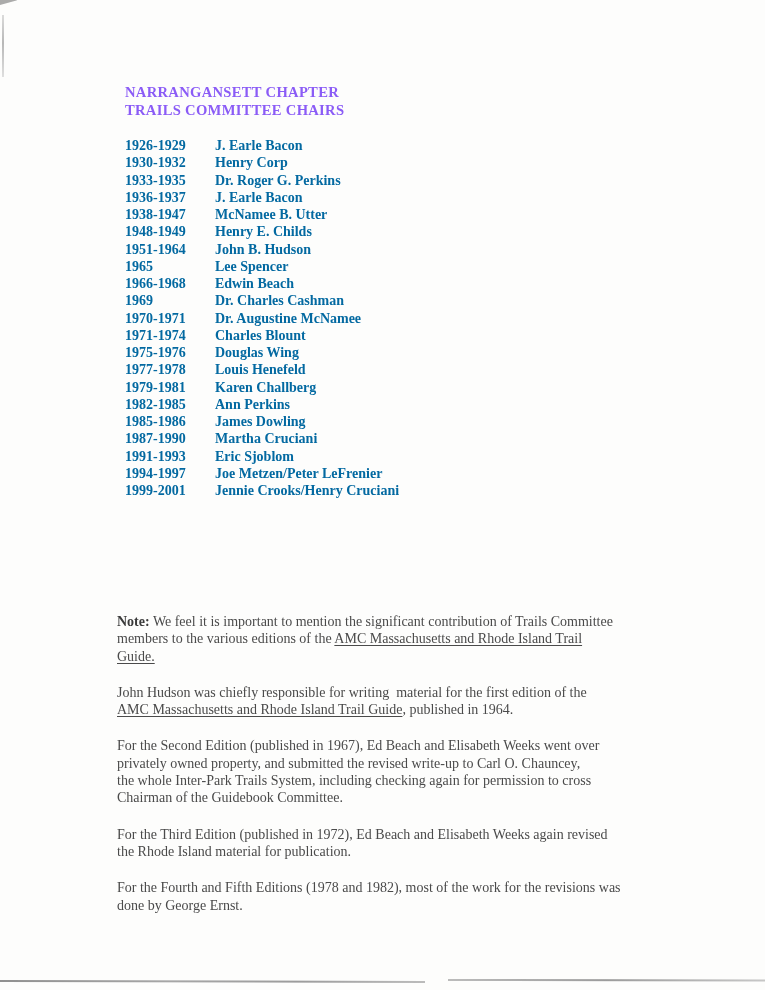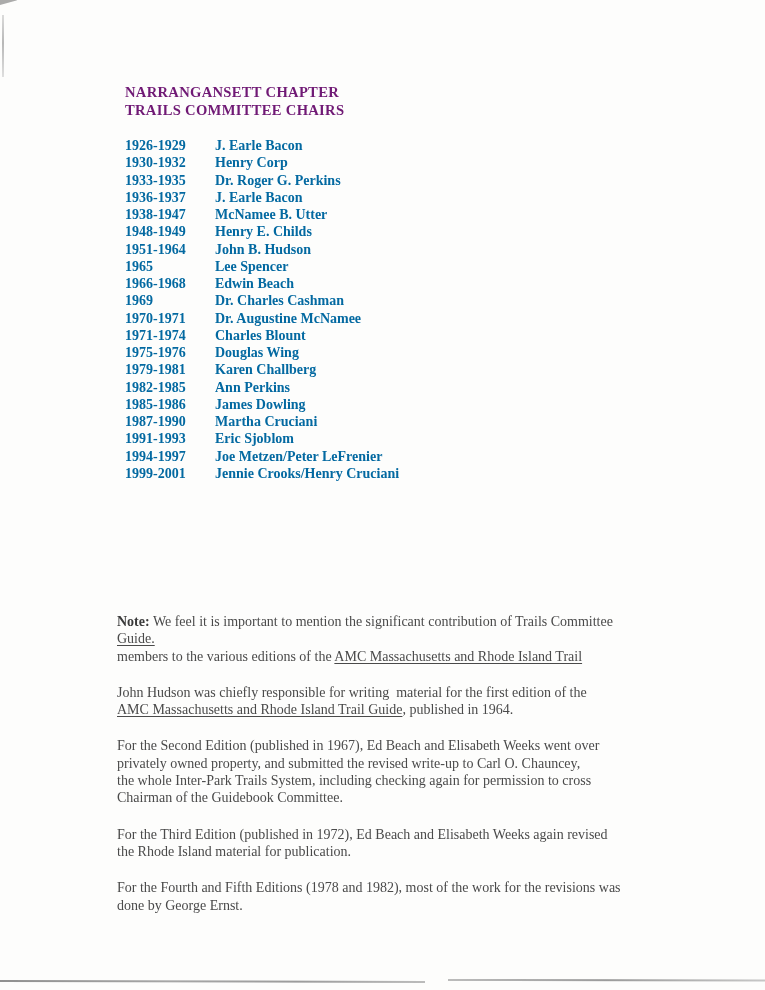--- a/index.html
+++ b/index.html
@@ -7,21 +7,21 @@
   .page{
     position:relative;width:765px;height:990px;
     background:var(--paper,#fdfdfc);
     font-family:"Liberation Serif", serif;
     color:var(--ink,#404040);
     overflow:hidden;
   }
   .doc-header{
     position:absolute;left:125px;top:84px;
     font-weight:bold;font-size:14.6px;line-height:17.6px;
-    letter-spacing:.3px;color:#701a75;
+    letter-spacing:.3px;color:#8b5cf6;
   }
   .chairs{
     position:absolute;left:125px;top:137px;
     font-weight:bold;font-size:14px;color:#0369a1;
   }
   .row{display:flex;height:17.25px;line-height:17.25px;}
   .years{width:90px;white-space:pre;}
   .name{white-space:pre;}
   .paras{
     position:absolute;left:117px;top:597px;width:600px;
@@ -106,20 +106,24 @@
       </div>
       <div class="row">
         <span class="years">1971-1974</span>
         <span class="name">Charles Blount</span>
       </div>
       <div class="row">
         <span class="years">1975-1976</span>
         <span class="name">Douglas Wing</span>
       </div>
       <div class="row">
+        <span class="years">1977-1978</span>
+        <span class="name">Louis Henefeld</span>
+      </div>
+      <div class="row">
         <span class="years">1979-1981</span>
         <span class="name">Karen Challberg</span>
       </div>
       <div class="row">
         <span class="years">1982-1985</span>
         <span class="name">Ann Perkins</span>
       </div>
       <div class="row">
         <span class="years">1985-1986</span>
         <span class="name">James Dowling</span>
@@ -138,22 +142,22 @@
       </div>
       <div class="row">
         <span class="years">1999-2001</span>
         <span class="name">Jennie Crooks/Henry Cruciani</span>
       </div>
     </div>
 
   <div class="paras">
       <div class="para">
         <div class="line"><span class="b">Note:</span><span> We feel it is important to mention the significant contribution of Trails Committee</span></div>
+        <div class="line"><span>members to the various editions of the </span><span class="u">AMC Massachusetts and Rhode Island Trail</span></div>
         <div class="line"><span class="u">Guide.</span></div>
-        <div class="line"><span>members to the various editions of the </span><span class="u">AMC Massachusetts and Rhode Island Trail</span></div>
       </div>
       <div class="para">
         <div class="line"><span>John Hudson was chiefly responsible for writing  material for the first edition of the</span></div>
         <div class="line"><span class="u">AMC Massachusetts and Rhode Island Trail Guide</span><span>, published in 1964.</span></div>
       </div>
       <div class="para">
         <div class="line"><span>For the Second Edition (published in 1967), Ed Beach and Elisabeth Weeks went over</span></div>
         <div class="line"><span>privately owned property, and submitted the revised write-up to Carl O. Chauncey,</span></div>
         <div class="line"><span>the whole Inter-Park Trails System, including checking again for permission to cross</span></div>
         <div class="line"><span>Chairman of the Guidebook Committee.</span></div>

